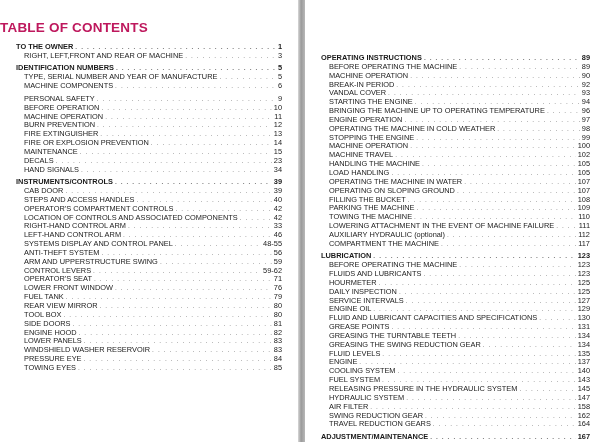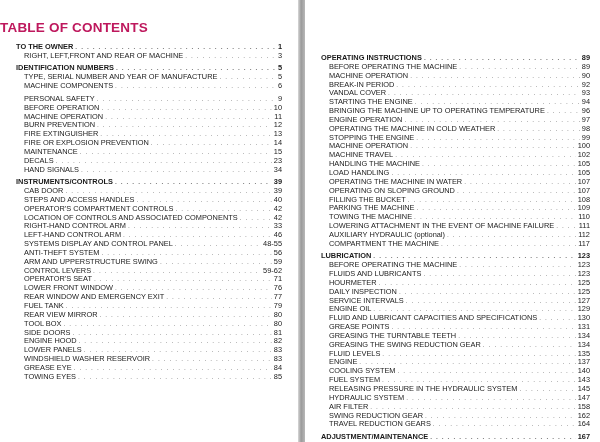--- a/index.html
+++ b/index.html
@@ -167,25 +167,20 @@
           <span class="label">OPERATOR'S SEAT</span>
           <span class="dots"></span>
           <span class="page-num">71</span>
         </div>
         <div class="row sub">
           <span class="label">LOWER FRONT WINDOW</span>
           <span class="dots"></span>
           <span class="page-num">76</span>
         </div>
         <div class="row sub">
-          <span class="label">REAR WINDOW AND EMERGENCY EXIT</span>
-          <span class="dots"></span>
-          <span class="page-num">77</span>
-        </div>
-        <div class="row sub">
           <span class="label">FUEL TANK</span>
           <span class="dots"></span>
           <span class="page-num">79</span>
         </div>
         <div class="row sub">
           <span class="label">REAR VIEW MIRROR</span>
           <span class="dots"></span>
           <span class="page-num">80</span>
         </div>
         <div class="row sub">
@@ -207,21 +202,21 @@
           <span class="label">LOWER PANELS</span>
           <span class="dots"></span>
           <span class="page-num">83</span>
         </div>
         <div class="row sub">
           <span class="label">WINDSHIELD WASHER RESERVOIR</span>
           <span class="dots"></span>
           <span class="page-num">83</span>
         </div>
         <div class="row sub">
-          <span class="label">GREASE EYE</span>
+          <span class="label">PRESSURE EYE</span>
           <span class="dots"></span>
           <span class="page-num">84</span>
         </div>
         <div class="row sub">
           <span class="label">TOWING EYES</span>
           <span class="dots"></span>
           <span class="page-num">85</span>
         </div>
       </div>
     </div>

